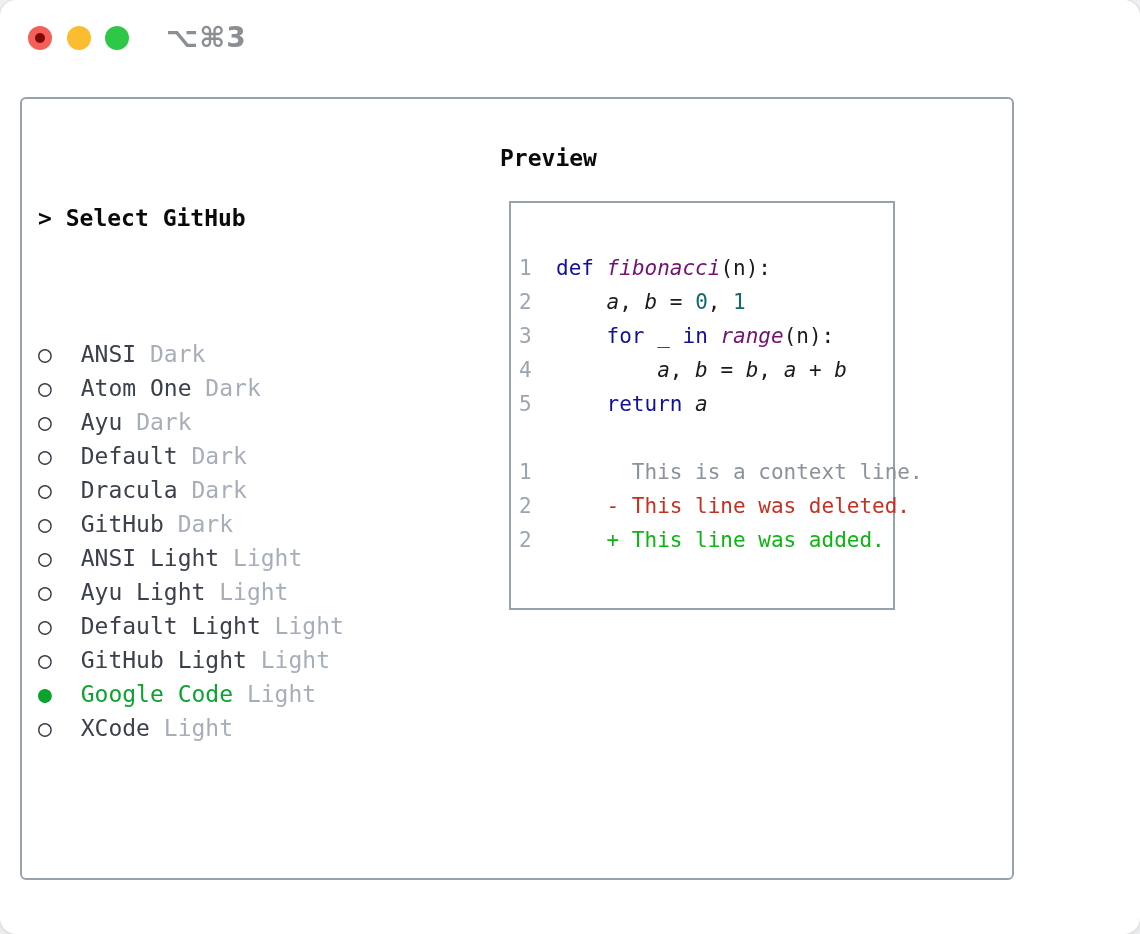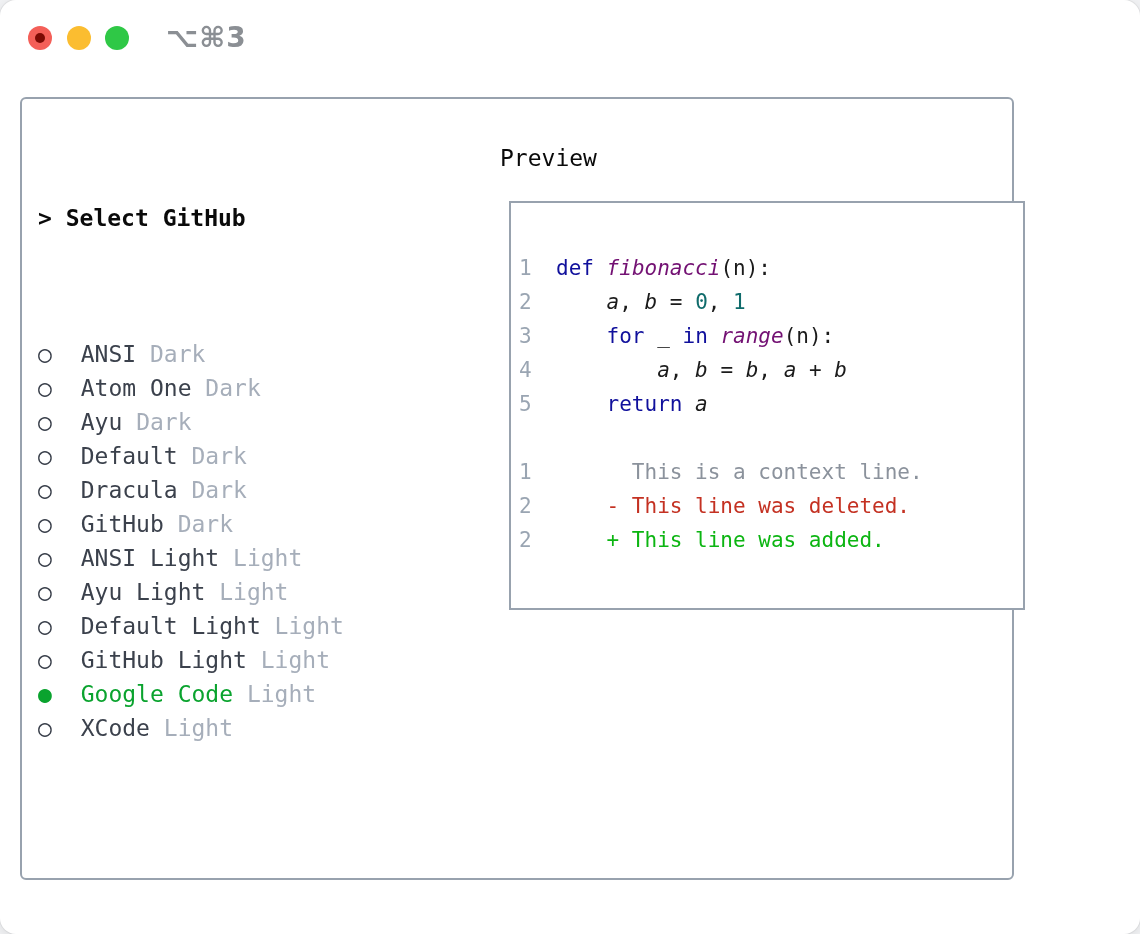--- a/index.html
+++ b/index.html
@@ -48,24 +48,24 @@
   .nm { color:var(--label-dark);margin-left:15px; }
   .sfx { color:var(--suffix-gray); }
   .option.selected .bullet,
   .option.selected .nm { color:var(--accent-green); }
   .spacer { height:34px; }
 
   
   .preview-title {
     position:absolute; left:478px; top:42px;
     font-family:"DejaVu Sans Mono", monospace;
-    font-size:23px; line-height:34px; font-weight:normal; color:#0a0a0a;
+    font-size:23px; line-height:34px; font-weight:bold; color:#0a0a0a;
   }
   .preview-box {
-    position:absolute; left:487px; top:102px; width:516px; height:409px;
+    position:absolute; left:487px; top:102px; width:386px; height:409px;
     border:2px solid var(--border-gray); background:#fff;
   }
   .code {
     position:absolute; left:0; top:0; width:100%;
     padding:48px 0 0 8px;
     font-family:"DejaVu Sans Mono", monospace;
     font-size:21px; line-height:34px; color:var(--code-text);
     white-space:pre;
   }
   .cline { white-space:pre; min-height:34px; }

